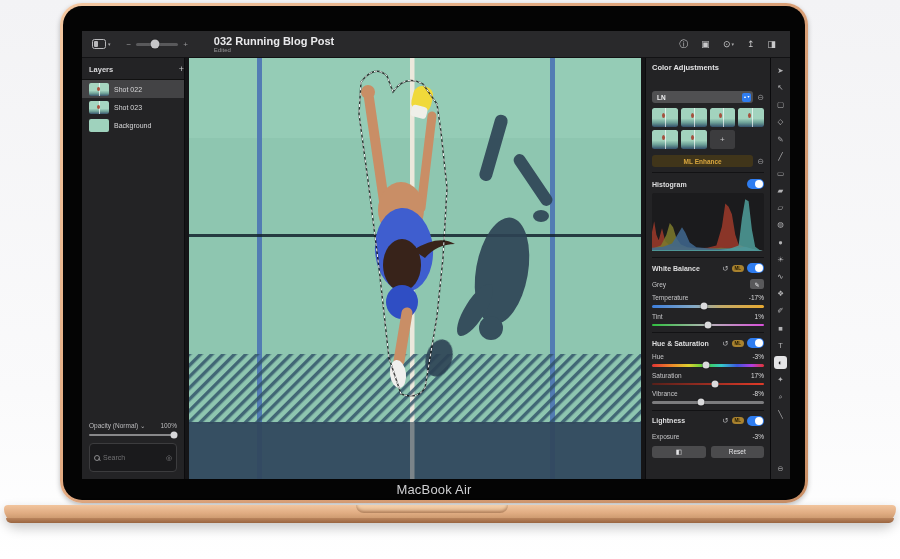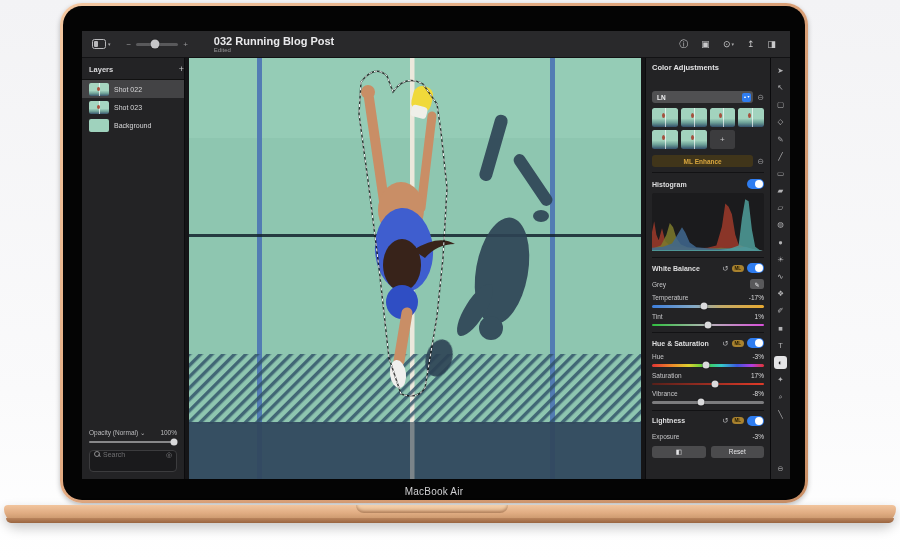--- a/index.html
+++ b/index.html
@@ -3,21 +3,21 @@
 <meta charset="utf-8">
 <style>
   * { margin:0; padding:0; box-sizing:border-box; }
   html,body { width:900px; height:559px; overflow:hidden; font-family:"Liberation Sans", sans-serif; }
   .stage { position:relative; width:900px; height:559px; background:linear-gradient(180deg,#f3f3f5 0%,#fafafb 70%,#ffffff 100%); }
 
   
   .lid { position:absolute; left:60px; top:3px; width:748px; height:500px; border-radius:22px;
          background:linear-gradient(135deg,#f4c8a2,#dfa57c 45%,#c98f66); box-shadow:0 2px 5px rgba(0,0,0,.25); }
   .lid-inner { position:absolute; left:3px; top:3px; right:3px; bottom:3px; border-radius:19px; background:#040404; overflow:hidden; }
-  .chin-label { position:absolute; left:0; right:0; bottom:3px; text-align:center; font-size:10px; color:#cfcfd1; letter-spacing:.2px; }
+  .chin-label { position:absolute; left:0; right:0; bottom:3px; text-align:center; font-size:13px; color:#cfcfd1; letter-spacing:.2px; }
   .base { position:absolute; left:4px; top:505px; width:892px; height:18px; border-radius:4px 4px 14px 14px;
           background:linear-gradient(180deg,#f2c59e 0%,#e0ac82 45%,#cd9a6f 75%,#b9855d 100%);
           box-shadow:0 5px 12px rgba(0,0,0,.22); }
   .base-notch { position:absolute; left:352px; top:0; width:152px; height:8px; border-radius:0 0 10px 10px;
           background:linear-gradient(180deg,#f6d2ac,#e2b astonishing88); background:linear-gradient(180deg,#f6d2ac,#e0b087);
           box-shadow:inset 0 -2px 3px rgba(120,70,40,.45); }
   .base-edge { position:absolute; left:2px; right:2px; bottom:0; height:5px; border-radius:0 0 13px 13px;
           background:linear-gradient(180deg,#b9845d,#9a6540); }
 
   
@@ -51,21 +51,21 @@
   .layer-row.selected { background:#434345; }
   .layer-thumb { width:20px; height:13px; border-radius:2px; background:linear-gradient(180deg,#a6d6c1 58%,#74a89c 78%,#3a566d 100%); position:relative; flex:0 0 auto; }
   .layer-thumb i.dot { position:absolute; left:8px; top:4px; width:3px; height:4px; border-radius:50%; background:#a8503c; }
   .layer-thumb i.ln { position:absolute; left:10px; top:0; width:1px; height:100%; background:rgba(255,255,255,.7); }
   .layer-thumb.plain { background:#9fd2bd; }
   .layer-label { font-size:7px; color:#d8d8da; white-space:nowrap; }
   .layers-bottom { position:absolute; left:7px; right:7px; bottom:7px; }
   .opacity-head { display:flex; justify-content:space-between; font-size:6.5px; color:#bcbcbe; }
   .opacity-track { position:relative; height:2.5px; background:#88888a; border-radius:2px; margin-top:4px; }
   .opacity-thumb { position:absolute; top:50%; left:97%; width:7px; height:7px; border-radius:50%; background:#d8d8da; transform:translate(-50%,-50%); }
-  .search-box { margin-top:7px; height:22px; border-radius:4px; background:#1a1a1c; border:1px solid #3c3c3e; display:flex; align-items:flex-start; padding:0 4px; gap:3px; }
+  .search-box { margin-top:7px; height:29px; border-radius:4px; background:#1a1a1c; border:1px solid #3c3c3e; display:flex; align-items:center; padding:0 4px; gap:3px; }
   .mag { position:relative; width:6px; height:6px; flex:0 0 auto; }
   .mag:before { content:""; position:absolute; left:0; top:0; width:4px; height:4px; border:1px solid #8a8a8c; border-radius:50%; }
   .mag:after { content:""; position:absolute; left:4.2px; top:4.2px; width:2.5px; height:1px; background:#8a8a8c; transform:rotate(45deg); }
   .search-input { flex:1; min-width:0; background:transparent; border:none; outline:none; font-size:7px; color:#cfcfd1; font-family:"Liberation Sans",sans-serif; }
   .search-input::placeholder { color:#707072; }
   .search-filter { font-size:7px; color:#87878a; }
 
   
   .canvas { flex:1; position:relative; background:#151517; min-width:0; }
   .canvas svg { position:absolute; left:4px; top:0; width:452px; height:421px; }

